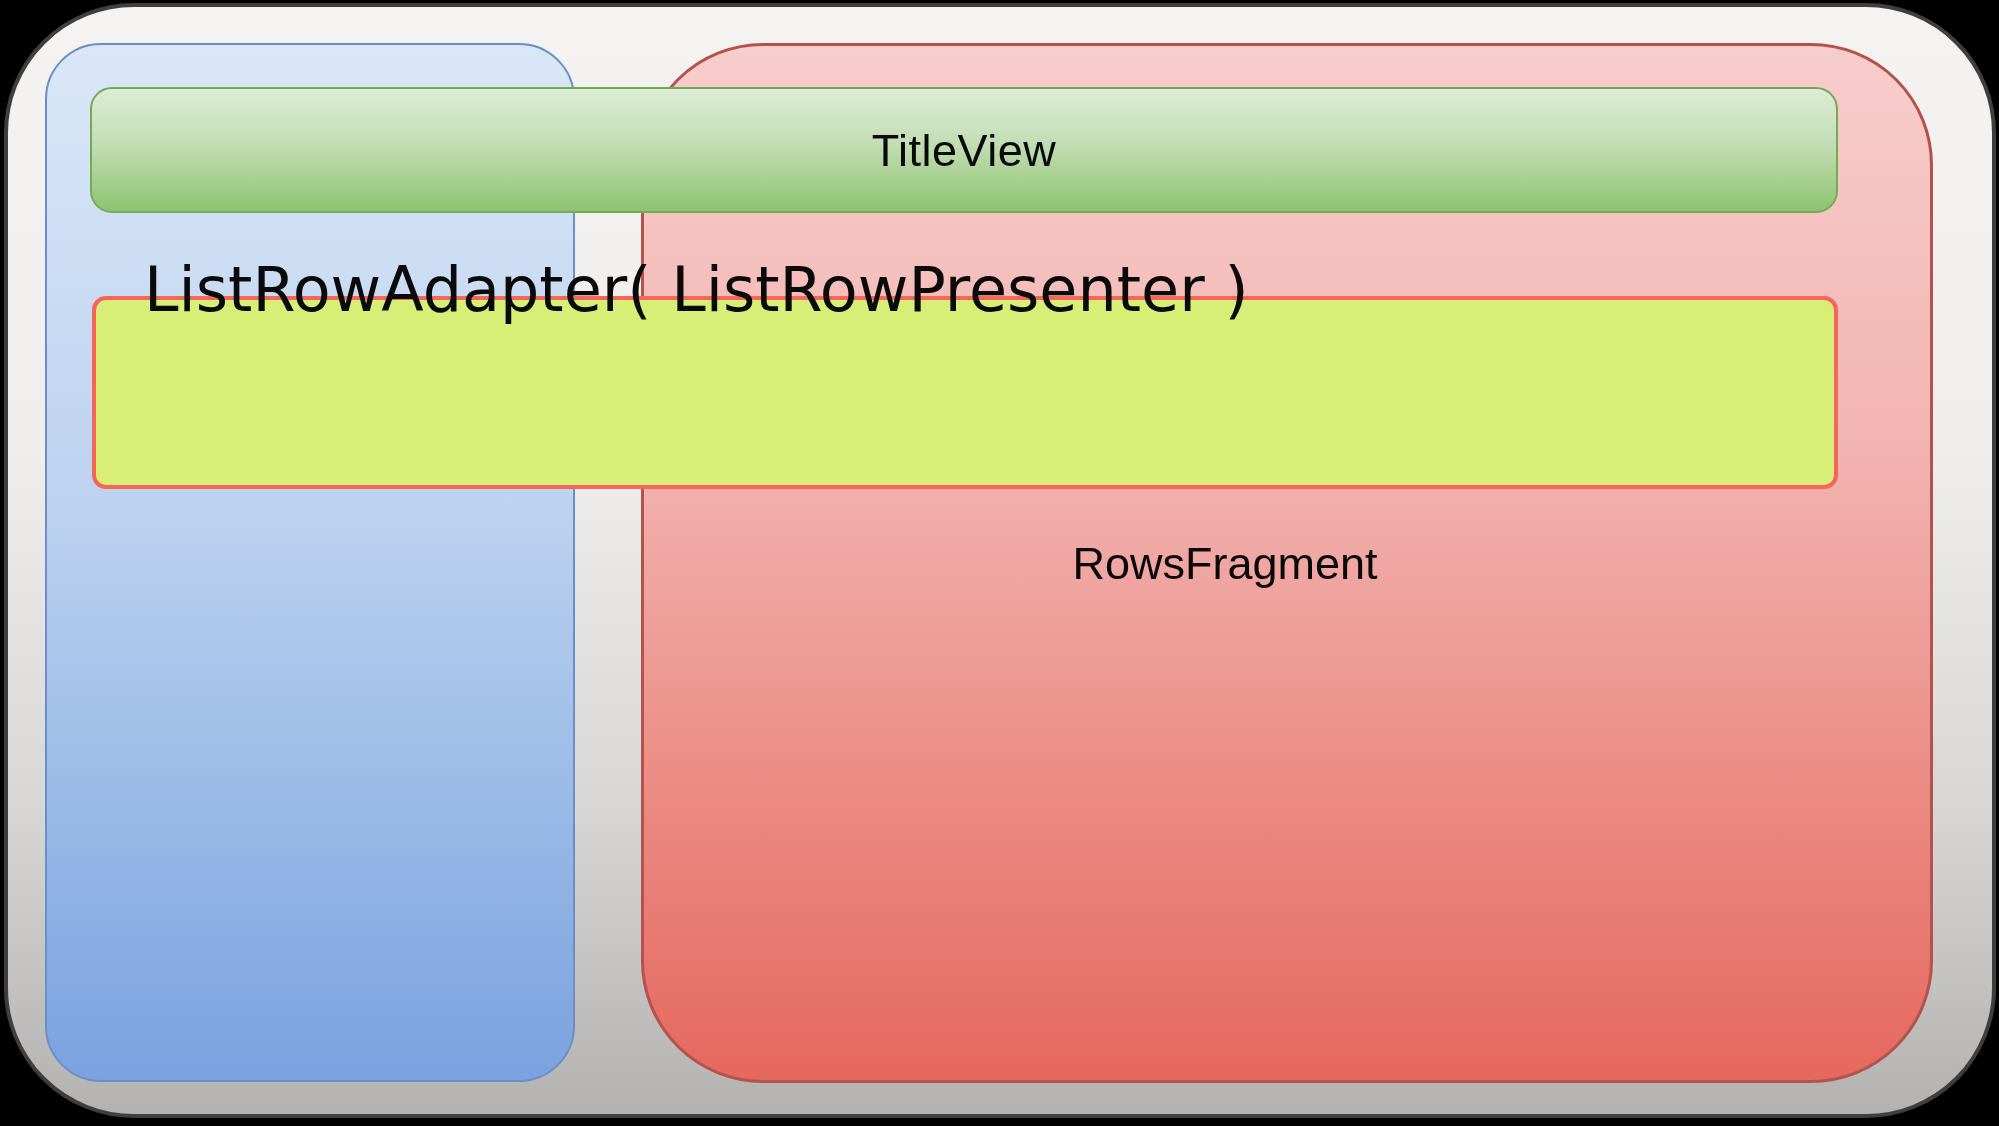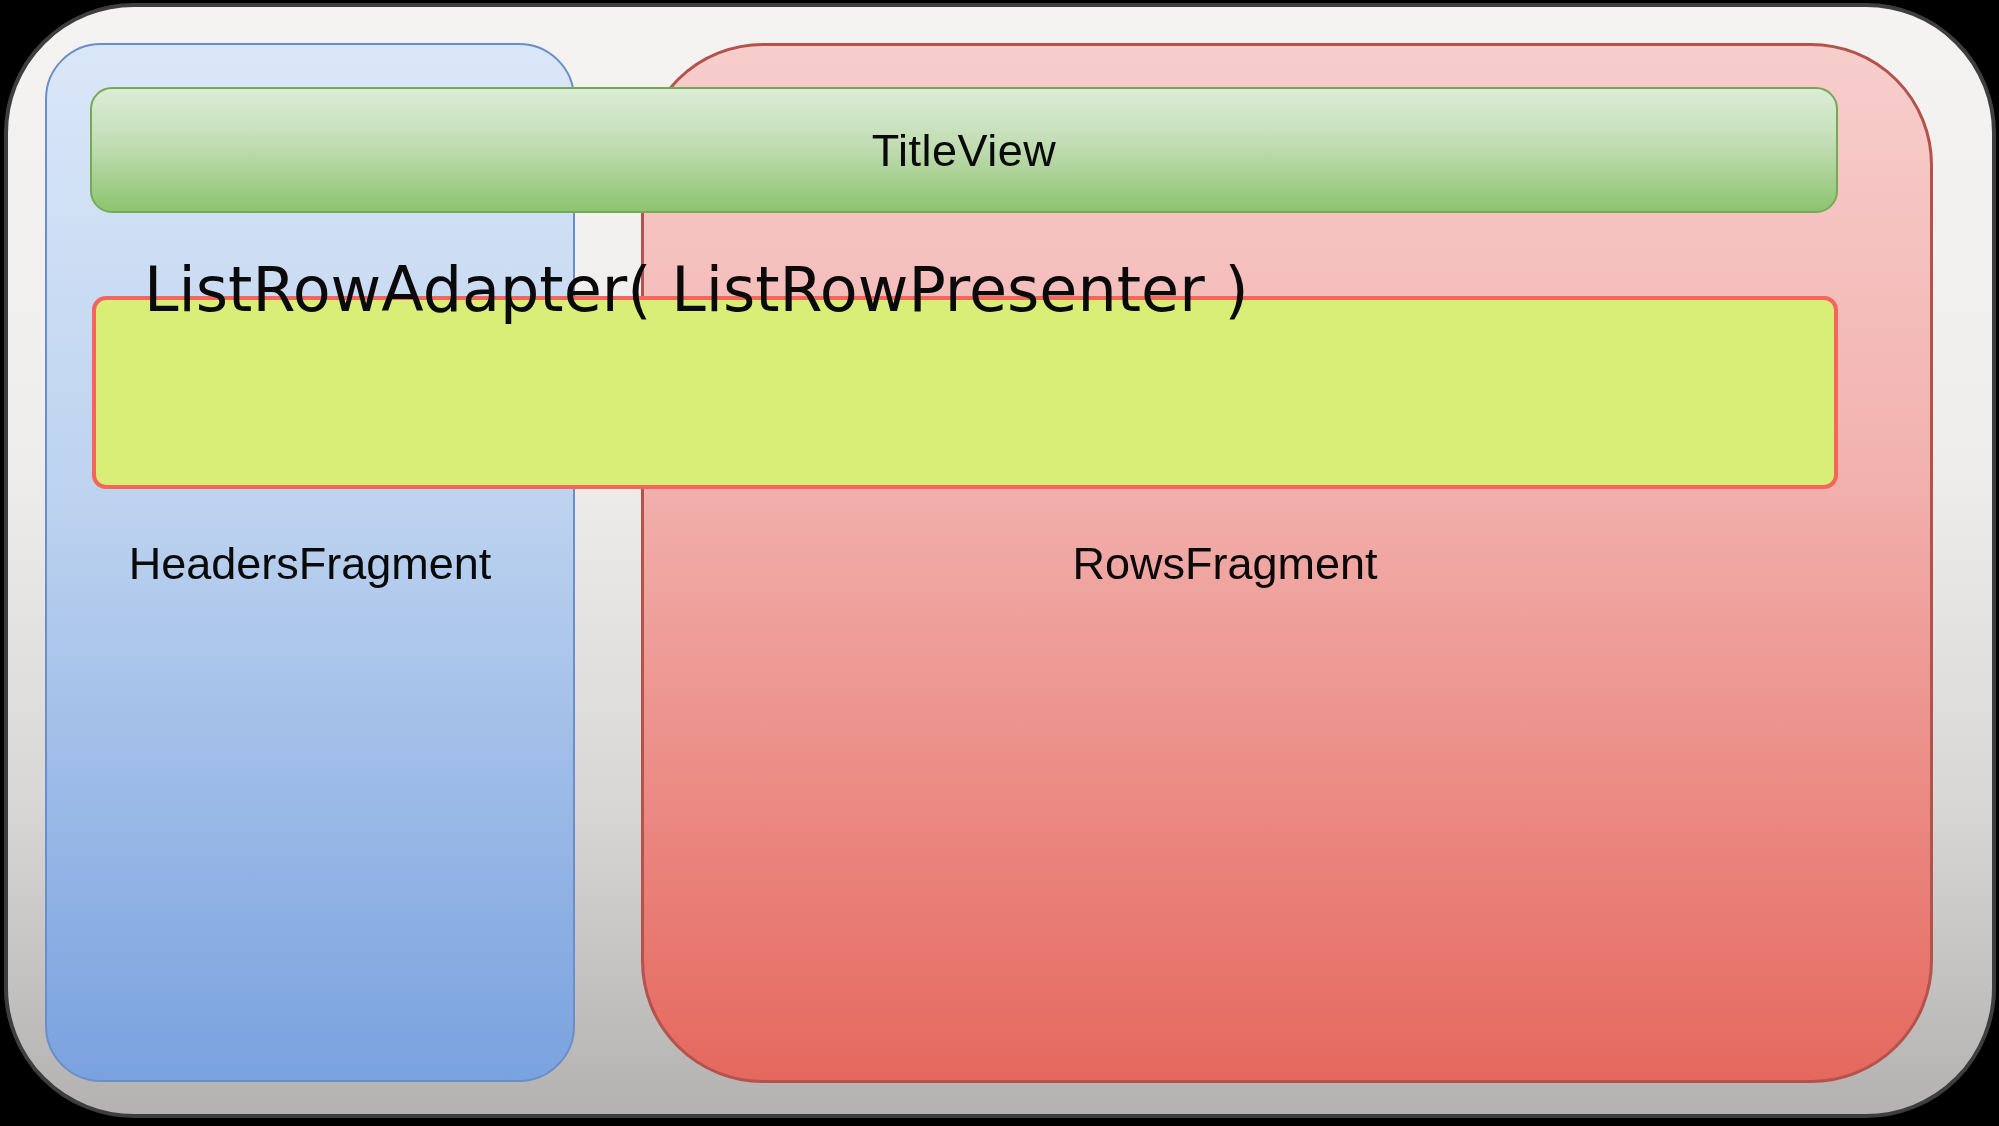--- a/index.html
+++ b/index.html
@@ -128,17 +128,16 @@
   <div id="title-view-bar" class="abs">
     <span id="title-view-label">TitleView</span>
   </div>
 
   <div id="list-row-bar" class="abs"></div>
 
   <div id="list-row-adapter-presenter-label" class="abs big-text">ListRowAdapter( ListRowPresenter )</div>
 
 
 
-  <div id="headers-fragment-label" class="abs fragment-label">HeadersFragment</div>
 
   <div id="rows-fragment-label" class="abs fragment-label">RowsFragment</div>
 
 </div>
 
 </body></html>

